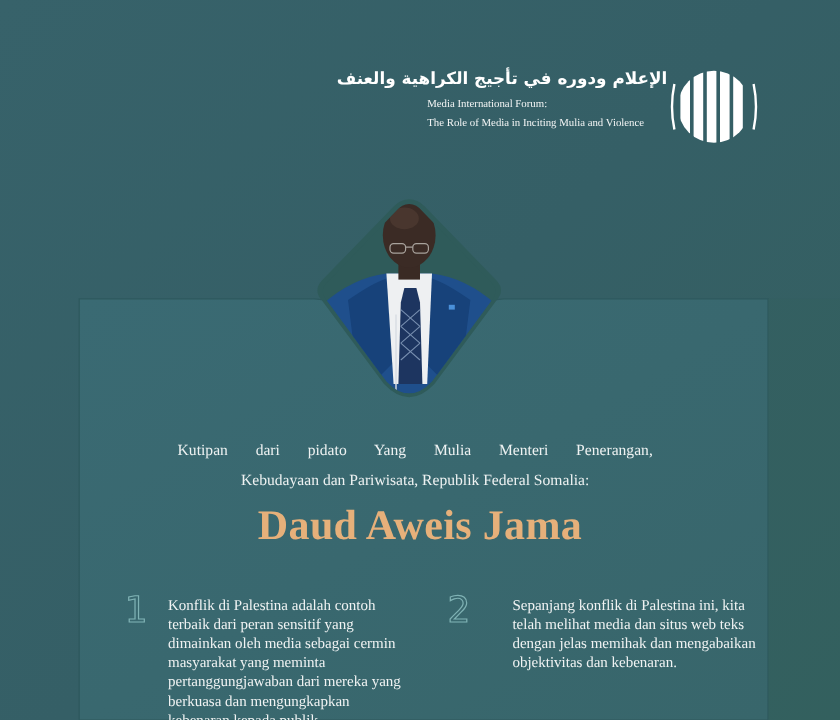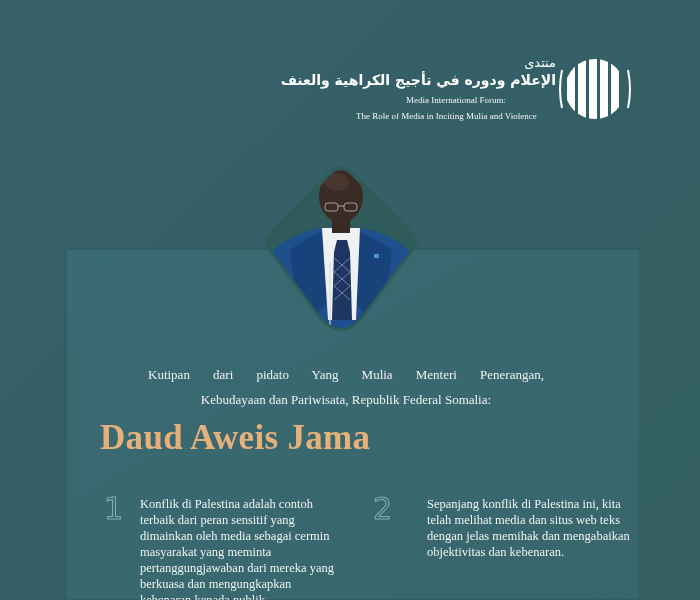--- a/index.html
+++ b/index.html
@@ -6,28 +6,28 @@
   body {
     width: 700px; height: 600px; overflow: hidden; position: relative;
     background: linear-gradient(135deg, #37626a 0%, #355f66 50%, #34605f 100%);
     font-family: "Liberation Serif", "DejaVu Serif", serif;
   }
   .logo-block { position: absolute; top: 56px; left: 358px; width: 290px; height: 70px; }
   .logo-text { position: absolute; right: 92px; top: 0; width: 200px; color: #ffffff; }
   .ar-small { text-align: right; font-size: 13px; font-family: "DejaVu Sans", sans-serif; line-height: 14px; }
   .ar-big { text-align: left; font-size: 14px; font-weight: bold; font-family: "DejaVu Sans", sans-serif; line-height: 18px; margin-top: 1px; white-space: nowrap; direction: rtl; }
   .en-line { font-size: 9px; line-height: 16px; white-space: nowrap; color: #f3f5f5; }
-  .en-line.first { margin-top: 3px; text-align: center; }
+  .en-line.first { margin-top: 3px; }
   .logo-mark { position: absolute; right: 16px; top: 2px; width: 74px; height: 62px; }
 
   .panel-svg { position: absolute; left: 0; top: 0; width: 700px; height: 600px; }
 
   .intro { position: absolute; left: 148px; top: 362px; width: 396px; color: #eef2f2; font-size: 13px; line-height: 25px; text-align: center; }
   .intro .l1 { text-align: justify; text-align-last: justify; }
-  .name { position: absolute; left: 100px; top: 418px; width: 500px; color: #e6b07a; font-size: 35px; font-weight: bold; letter-spacing: 0.3px; }
+  .name { position: absolute; left: 100px; top: 418px; width: 500px; text-align: center; color: #e6b07a; font-size: 35px; font-weight: bold; letter-spacing: 0.3px; }
 
   .point { position: absolute; top: 494px; }
   .point .num { position: absolute; left: 0; top: 0; font-family: "DejaVu Sans", sans-serif; font-size: 30px; line-height: 30px; color: transparent; -webkit-text-stroke: 1px #7fb2b4; }
   .point .txt { position: absolute; top: 2px; color: #f0f3f3; font-size: 12.5px; line-height: 16px; }
   .p1 { left: 104px; }
   .p1 .txt { left: 36px; width: 200px; }
   .p2 { left: 373px; }
   .p2 .txt { left: 54px; width: 210px; }
 </style>
 </head>
@@ -80,21 +80,20 @@
     <g fill="none" stroke="#a8a29c" stroke-width="1">
       <rect x="325" y="203" width="13" height="8" rx="3"></rect>
       <rect x="344" y="203" width="13" height="8" rx="3"></rect>
       <line x1="338" y1="206" x2="344" y2="206"></line>
     </g>
   </g>
 </svg>
 
 <div class="logo-block">
   <div class="logo-text">
-    <div class="ar-small">منتدى</div>
     <div class="ar-big">الإعلام ودوره في تأجيج الكراهية والعنف</div>
     <div class="en-line first">Media International Forum:</div>
     <div class="en-line">The Role of Media in Inciting Mulia and Violence</div>
   </div>
   <svg class="logo-mark" viewBox="0 0 74 62">
     <defs>
       <clipPath id="circ">
           <ellipse cx="37" cy="31" rx="30" ry="30"></ellipse>
         </clipPath>
     </defs>

